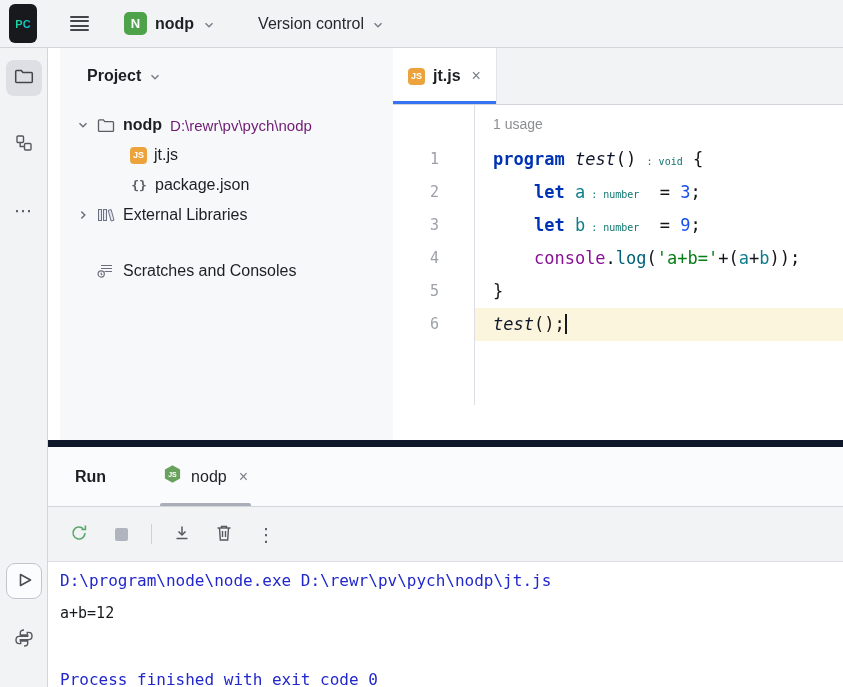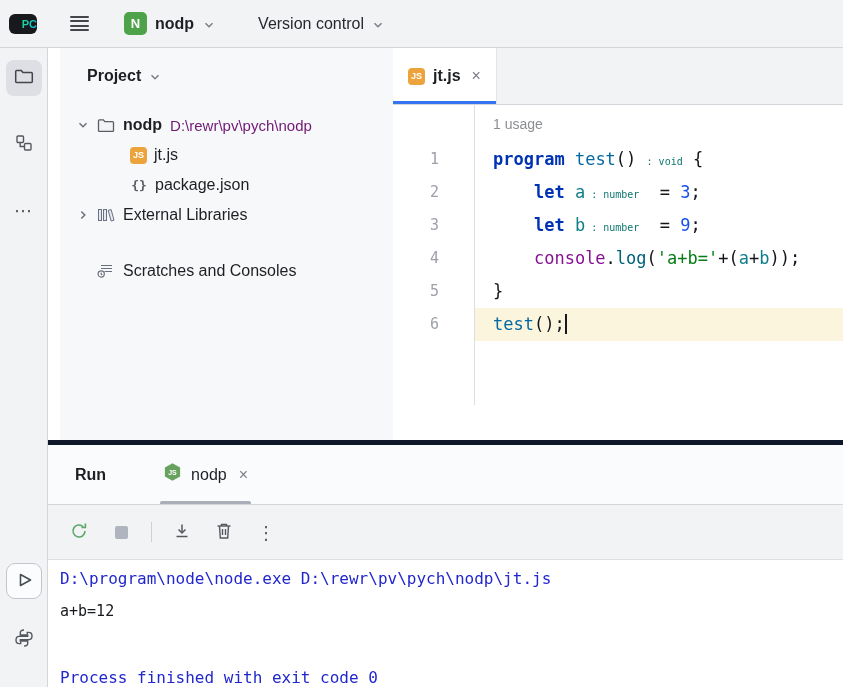--- a/index.html
+++ b/index.html
@@ -2,21 +2,21 @@
 <html><head>
 <meta charset="utf-8">
 <style>
   *{margin:0;padding:0;box-sizing:border-box;}
   html,body{width:843px;height:687px;}
   body{font-family:"Liberation Sans","DejaVu Sans",sans-serif;background:#fff;color:#1D1F23;overflow:hidden;}
   #app{position:relative;width:843px;height:687px;background:#fff;}
 
   
   .header{position:absolute;left:0;top:0;width:843px;height:48px;background:#F2F3F5;border-bottom:1px solid #D3D5DB;display:flex;align-items:center;z-index:5;}
-  .logo{width:28px;height:20px;margin-left:9px;border-radius:6px;background:#17191C;display:flex;align-items:center;justify-content:flex-end;cursor:pointer;}
+  .logo{width:28px;height:39px;margin-left:9px;border-radius:6px;background:#17191C;display:flex;align-items:center;justify-content:center;cursor:pointer;}
   .logo span{font-size:11px;font-weight:700;background:linear-gradient(120deg,#21D789,#07C3F2);-webkit-background-clip:text;background-clip:text;color:transparent;}
   .hamburger{margin-left:29px;width:27px;height:26px;border:none;background:transparent;display:flex;flex-direction:column;justify-content:center;gap:2.7px;cursor:pointer;padding:0 4px;}
   .hamburger span{display:block;height:1.8px;background:#43454A;border-radius:1px;}
   .proj-widget{display:flex;align-items:center;margin-left:31px;gap:8px;cursor:pointer;}
   .proj-badge{width:23px;height:23px;border-radius:5px;background:#4DA24A;color:#fff;font-size:13px;font-weight:700;display:flex;align-items:center;justify-content:center;}
   .proj-name{font-size:16px;font-weight:600;color:#1D1F23;}
   .vcs-widget{display:flex;align-items:center;margin-left:42px;gap:7px;cursor:pointer;}
   .vcs-label{font-size:16px;color:#26282E;}
   .chev{display:inline-flex;margin-top:2px;}
 
@@ -52,31 +52,31 @@
   .code-wrap{position:relative;height:334px;background:#fff;overflow:hidden;}
   .gutter-rule{position:absolute;left:81px;top:0;width:1px;height:300px;background:#DCDEE3;}
   .code-line{display:flex;height:33px;line-height:33px;font-family:"DejaVu Sans Mono",monospace;font-size:17px;}
   .usage-row{height:38px;line-height:38px;}
   .gutter-num{flex:0 0 81px;text-align:right;padding-right:35px;font-size:15px;color:#9DA0A8;font-family:"DejaVu Sans Mono",monospace;}
   .code-text{flex:1;padding-left:19px;white-space:pre;color:#14151A;}
   .usage{font-family:"Liberation Sans","DejaVu Sans",sans-serif;font-size:14px;color:#8C8E94;}
   .code-line.current .code-text{background:#FCF5DE;}
   .caret{display:inline-block;width:2px;height:20px;background:#17191C;vertical-align:-4px;}
   .tk-kw{color:#0033B3;font-weight:600;}
-  .tk-fn{color:#0369a1;}
+  .tk-fn{color:#0f172a;font-style:italic;}
   .tk-var{color:#0E7E8B;}
   .tk-glob{color:#871094;}
   .tk-meth{color:#00627A;}
   .tk-str{color:#067D17;}
   .tk-num{color:#1750EB;}
   .tk-hint{color:#0f766e;font-size:10px;}
   .tk-pl{color:#14151A;}
 
   
-  .run-panel{position:absolute;left:48px;top:440px;width:795px;height:247px;border-top:5px solid #0f172a;background:#fff;overflow:hidden;}
+  .run-panel{position:absolute;left:48px;top:440px;width:795px;height:247px;border-top:7px solid #0f172a;background:#fff;overflow:hidden;}
   .run-header{height:59px;display:flex;align-items:center;background:#FAFBFC;}
   .run-title{font-size:16px;font-weight:700;margin-left:27px;}
   .run-tab{position:relative;height:100%;display:flex;align-items:center;gap:9px;margin-left:44px;padding:0 13px;cursor:pointer;}
   .run-tab-underline{position:absolute;left:10px;right:10px;bottom:0;height:3px;background:#A9AEB8;border-radius:2px 2px 0 0;}
   .run-tab-label{font-size:16px;color:#1D1F23;}
   .run-toolbar{height:56px;background:#F2F3F5;border-top:1px solid #D3D5DB;border-bottom:1px solid #DDDFE3;display:flex;align-items:center;padding-left:17px;gap:14px;}
   .tb-btn{width:28px;height:28px;border:none;background:transparent;display:flex;align-items:center;justify-content:center;cursor:pointer;border-radius:4px;}
   .stop-sq{width:13px;height:13px;border-radius:2px;background:#AFB4BF;}
   .tb-sep{width:1px;height:20px;background:#CDD0D6;margin:0 2px;}
   .kebab{font-size:18px;color:#55585E;font-family:"DejaVu Sans",sans-serif;}

